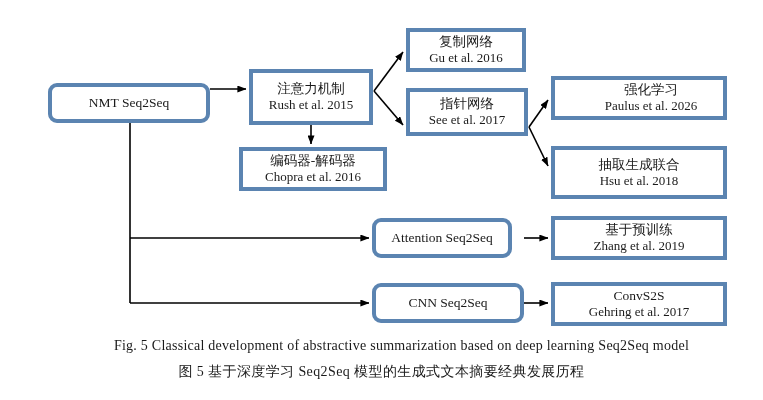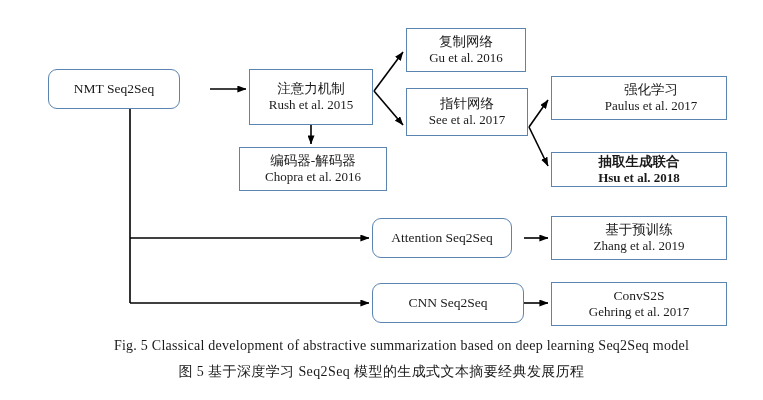--- a/index.html
+++ b/index.html
@@ -23,21 +23,21 @@
     position: absolute;
     left: 0;
     top: 0;
     width: 763px;
     height: 340px;
     pointer-events: none;
   }
   .node {
     position: absolute;
     box-sizing: border-box;
-    border: 1px solid #84cc16;
+    border: 4px solid #84cc16;
     background: #ffffff;
     display: flex;
     flex-direction: column;
     align-items: center;
     justify-content: center;
     text-align: center;
     line-height: 1.18;
     z-index: 2;
   }
   .node.rounded {
@@ -105,21 +105,21 @@
       <line x1="130" y1="238" x2="369" y2="238" marker-end="url(#arrowhead)"></line>
 
       <line x1="130" y1="303" x2="369" y2="303" marker-end="url(#arrowhead)"></line>
 
       <line x1="524" y1="238" x2="548" y2="238" marker-end="url(#arrowhead)"></line>
 
       <line x1="524" y1="303" x2="548" y2="303" marker-end="url(#arrowhead)"></line>
     </g>
   </svg>
 
-  <div class="node rounded single" style="left: 48px; top: 69px; width: 132px; height: 40px; border-color: rgb(91, 132, 177);">
+  <div class="node rounded single" style="left: 48px; top: 83px; width: 162px; height: 40px; border-color: rgb(91, 132, 177);">
     <span class="l1">NMT Seq2Seq</span>
   </div>
 
   <div class="node" style="left: 249px; top: 69px; width: 124px; height: 56px; border-color: rgb(91, 132, 177);">
     <span class="l1">注意力机制</span>
     <span class="l2">Rush et al. 2015</span>
   </div>
 
   <div class="node" style="left: 239px; top: 147px; width: 148px; height: 44px; border-color: rgb(91, 132, 177);">
     <span class="l1">编码器-解码器</span>
@@ -131,24 +131,24 @@
     <span class="l2">Gu et al. 2016</span>
   </div>
 
   <div class="node" style="left: 406px; top: 88px; width: 122px; height: 48px; border-color: rgb(91, 132, 177);">
     <span class="l1">指针网络</span>
     <span class="l2">See et al. 2017</span>
   </div>
 
   <div class="node" style="left: 551px; top: 76px; width: 176px; height: 44px; border-color: rgb(91, 132, 177); padding-left: 24px;">
     <span class="l1">强化学习</span>
-    <span class="l2">Paulus et al. 2017</span>
+    <span class="l2">Paulus et al. 2026</span>
   </div>
 
-  <div class="node" style="left: 551px; top: 152px; width: 176px; height: 35px; border-color: rgb(91, 132, 177); font-weight: bold;">
+  <div class="node" style="left: 551px; top: 146px; width: 176px; height: 53px; border-color: rgb(91, 132, 177);">
     <span class="l1">抽取生成联合</span>
     <span class="l2">Hsu et al. 2018</span>
   </div>
 
   <div class="node rounded single" style="left: 372px; top: 218px; width: 140px; height: 40px; border-color: rgb(91, 132, 177);">
     <span class="l1">Attention Seq2Seq</span>
   </div>
 
   <div class="node" style="left: 551px; top: 216px; width: 176px; height: 44px; border-color: rgb(91, 132, 177);">
     <span class="l1">基于预训练</span>

